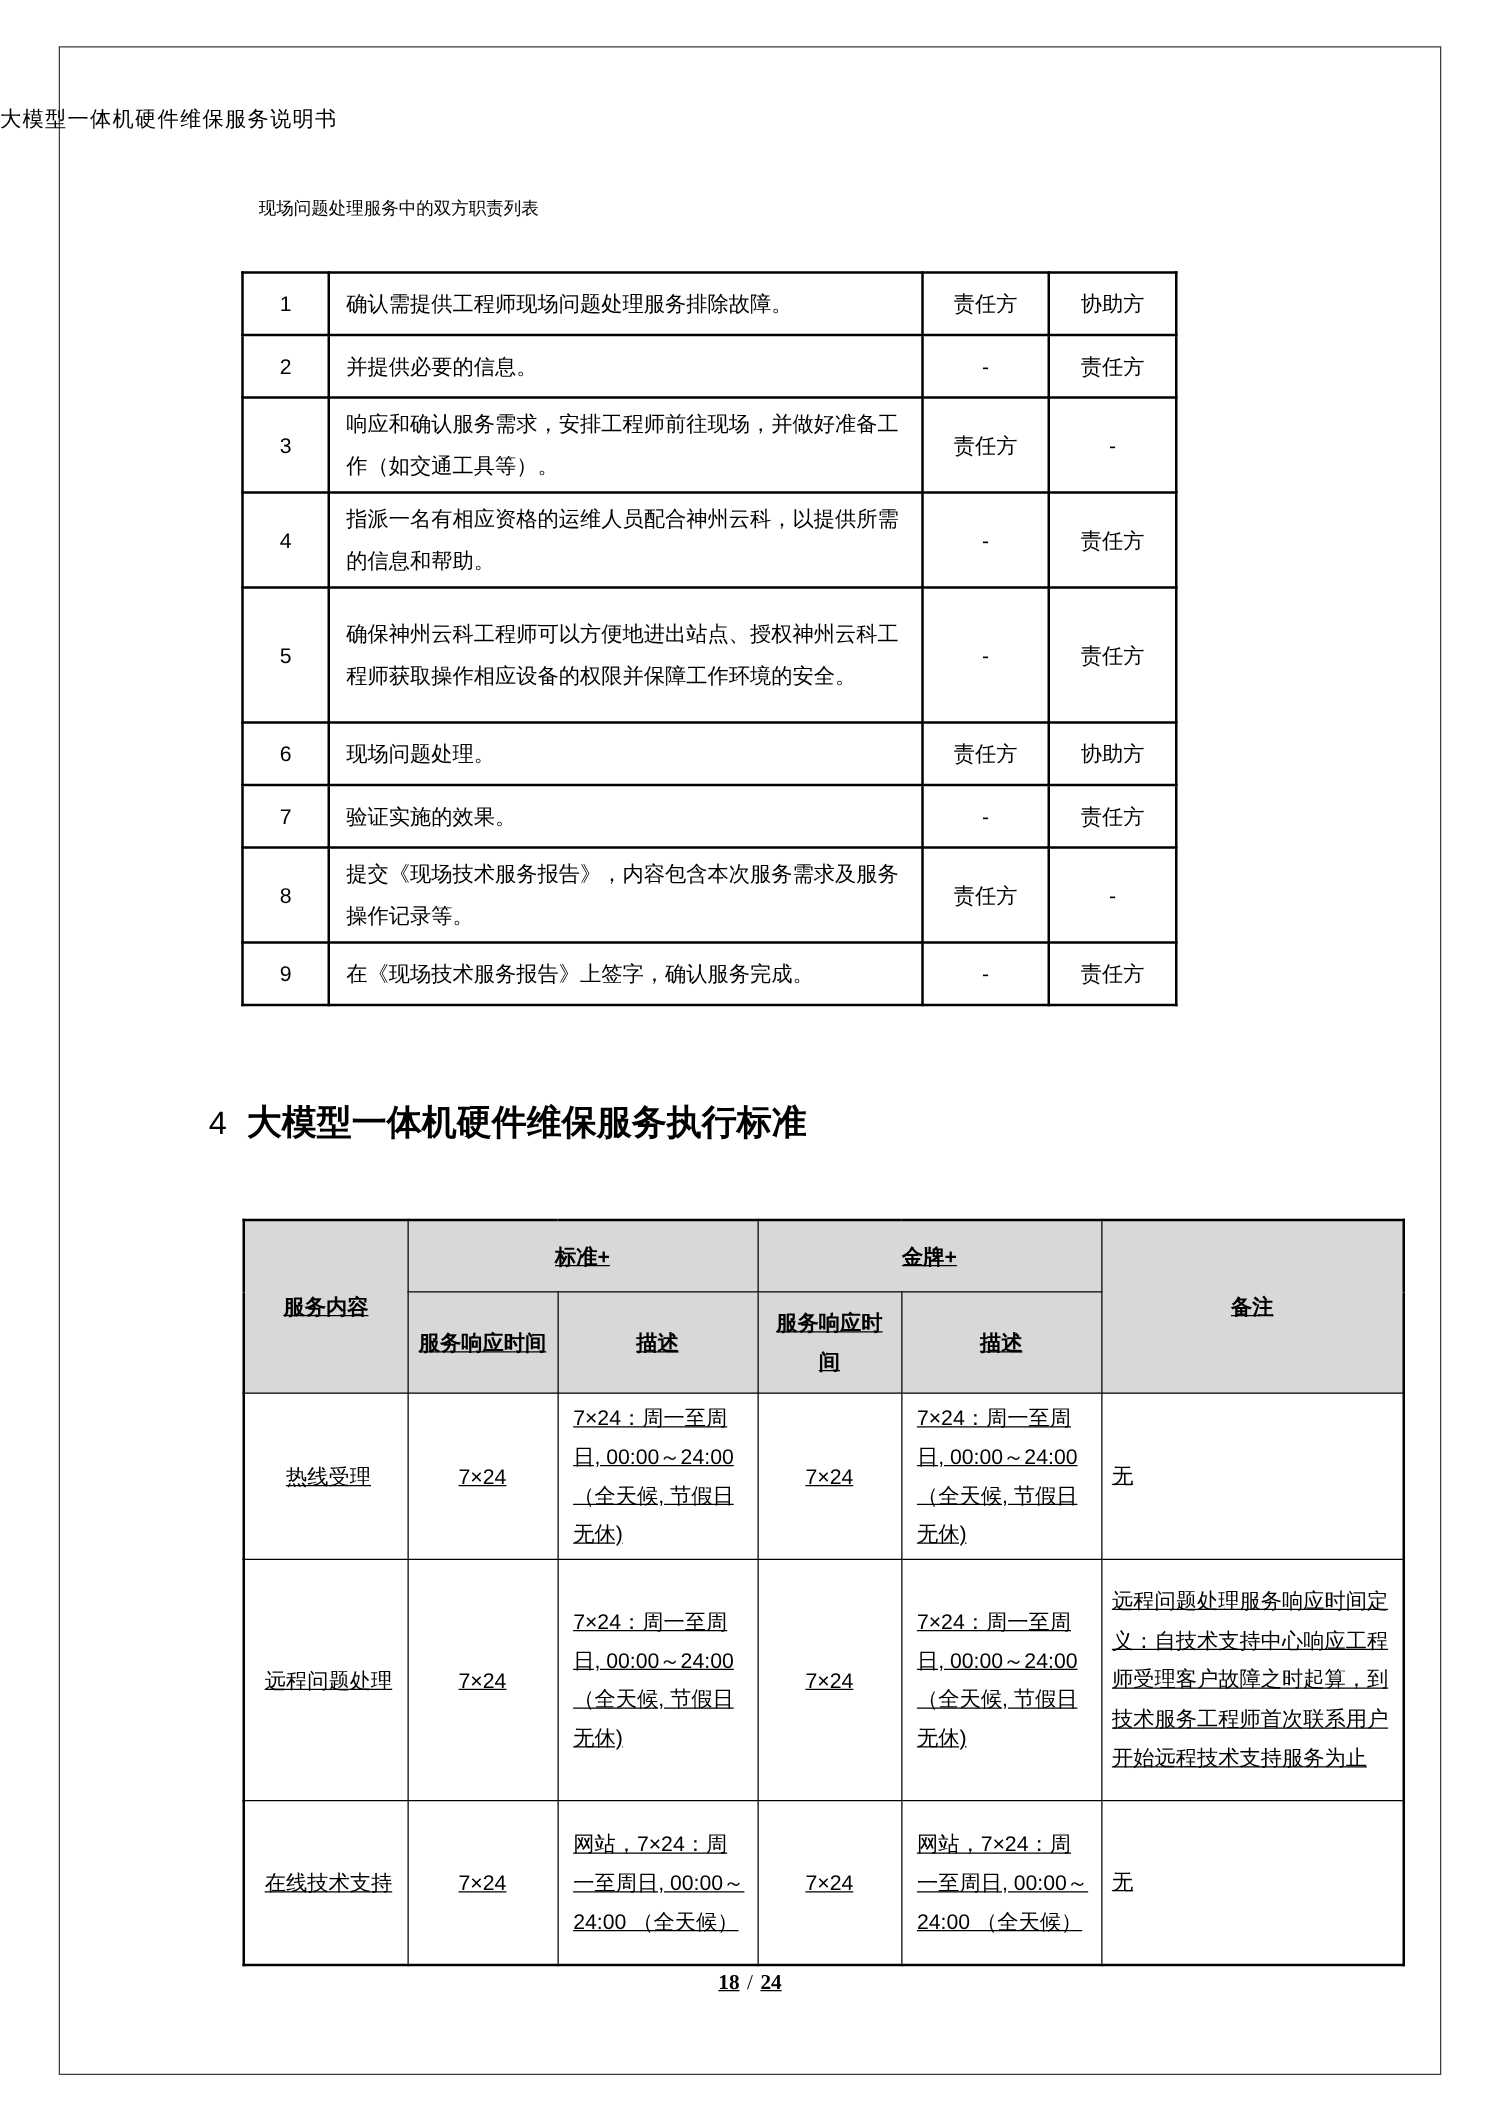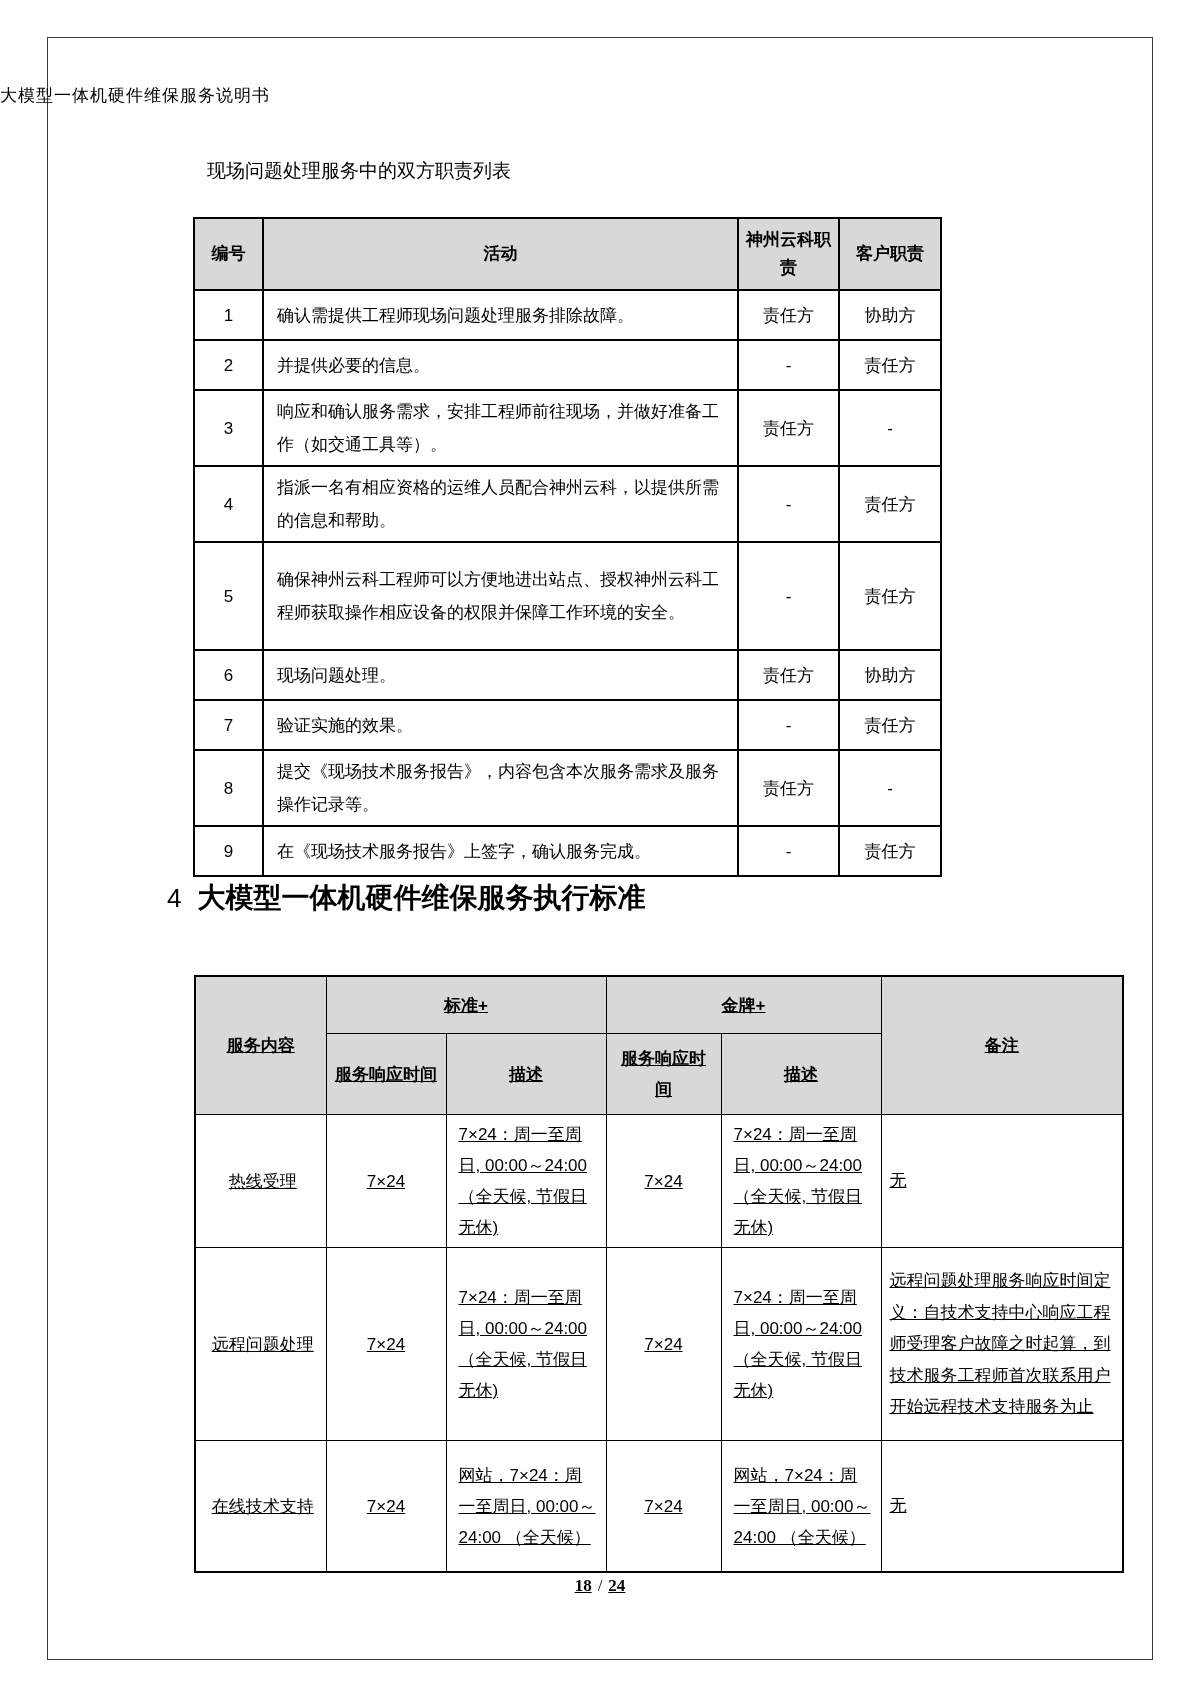--- a/index.html
+++ b/index.html
@@ -11,21 +11,21 @@
   .page-frame {
     position:absolute; left:47px; top:37px; width:1104px; height:1621px;
     border:1px solid #3c3c3c; pointer-events:none;
   }
   .doc-header {
     position:absolute; top:84px; left:0; width:962px; text-align:left;
     font-family:"Liberation Serif","DejaVu Serif",serif; font-size:17px;
     letter-spacing:1px;
   }
   .caption {
-    position:absolute; top:158px; left:207px; font-size:19px;text-align:right;
+    position:absolute; top:158px; left:207px; font-size:14px;text-align:right;
   }
   
   .t1 {
     position:absolute; top:217px; left:193px; width:747px;
     border-collapse:collapse; table-layout:fixed;
   }
   .t1 td {
     border:2px solid #000; font-size:17px; vertical-align:middle;
     padding:4px 6px; line-height:33px;
   }
@@ -79,26 +79,20 @@
 <div class="caption">现场问题处理服务中的双方职责列表</div>
 
 <table class="t1">
   <colgroup>
     <col style="width:69px">
       <col style="width:475px">
       <col style="width:101px">
       <col style="width:102px">
   </colgroup>
   <tbody>
-      <tr>
-    <td class="hdr">编号</td>
-    <td class="hdr">活动</td>
-    <td class="hdr">神州云科职责</td>
-    <td class="hdr">客户职责</td>
-  </tr>
   <tr class="rh-s">
     <td class="num">1</td>
     <td class="act">确认需提供工程师现场问题处理服务排除故障。</td>
     <td class="role">责任方</td>
     <td class="role">协助方</td>
   </tr>
   <tr class="rh-s">
     <td class="num">2</td>
     <td class="act">并提供必要的信息。</td>
     <td class="role">-</td>

